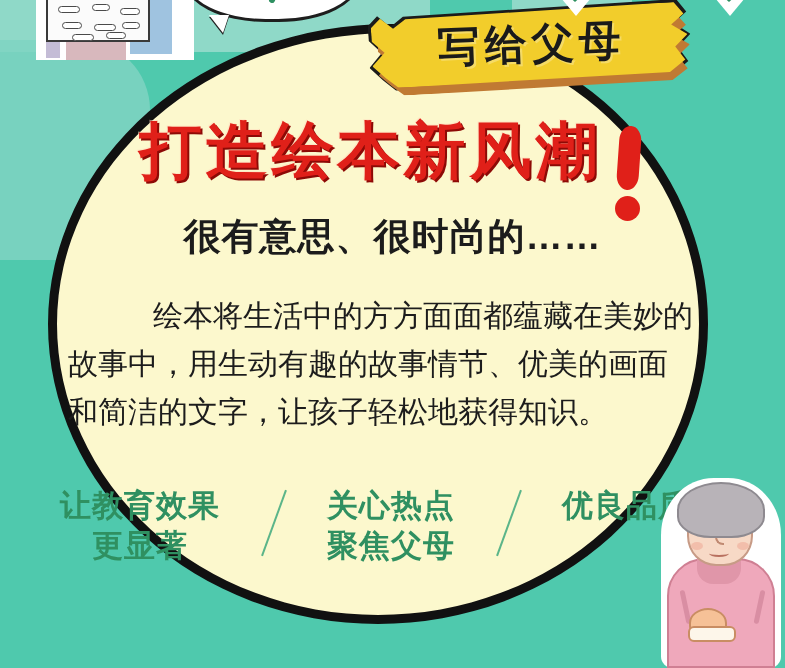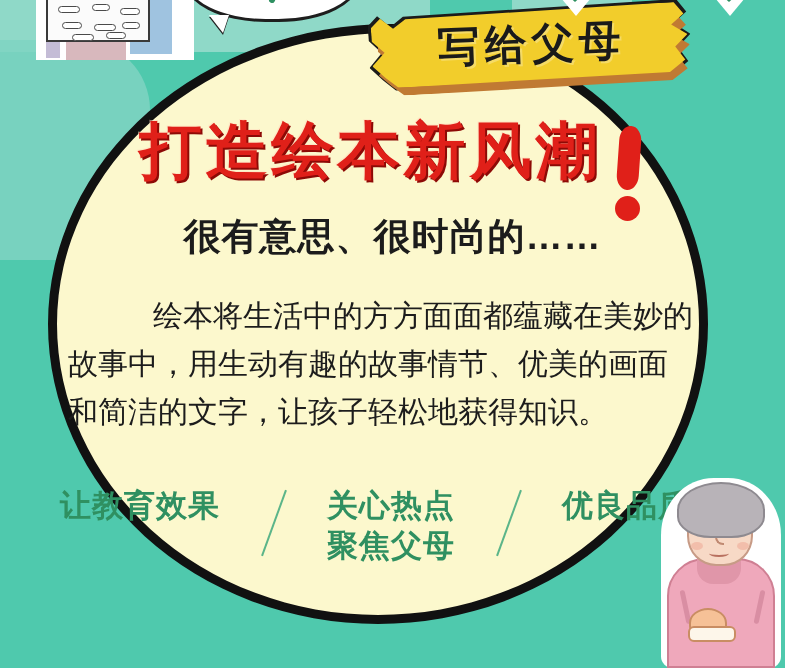--- a/index.html
+++ b/index.html
@@ -356,20 +356,21 @@
 
   <div id="body-para">
     <span class="ln first">绘本将生活中的方方面面都蕴藏在美妙的</span>
     <span class="ln">故事中，用生动有趣的故事情节、优美的画面</span>
     <span class="ln">和简洁的文字，让孩子轻松地获得知识。</span>
   </div>
 
   <div id="features">
     <div class="feature">
       <div>让教育效果</div>
+      <div>更显著</div>
     </div>
     <div class="feat-sep"></div>
     <div class="feature">
       <div>关心热点</div>
       <div>聚焦父母</div>
     </div>
     <div class="feat-sep"></div>
     <div class="feature">
       <div>优良品质</div>
     </div>

